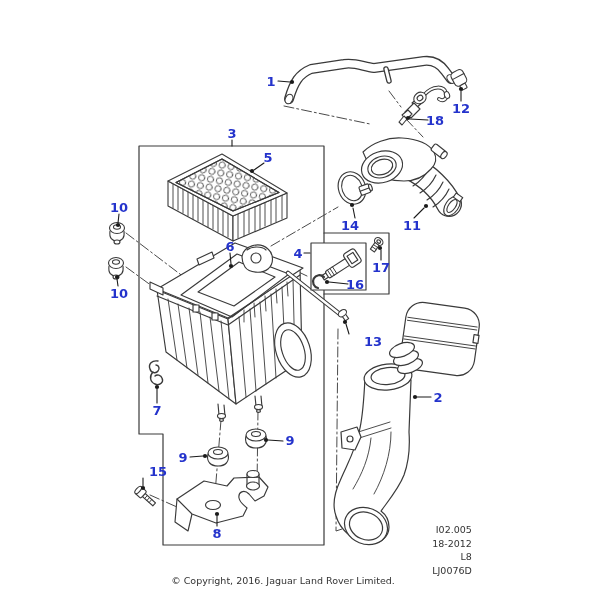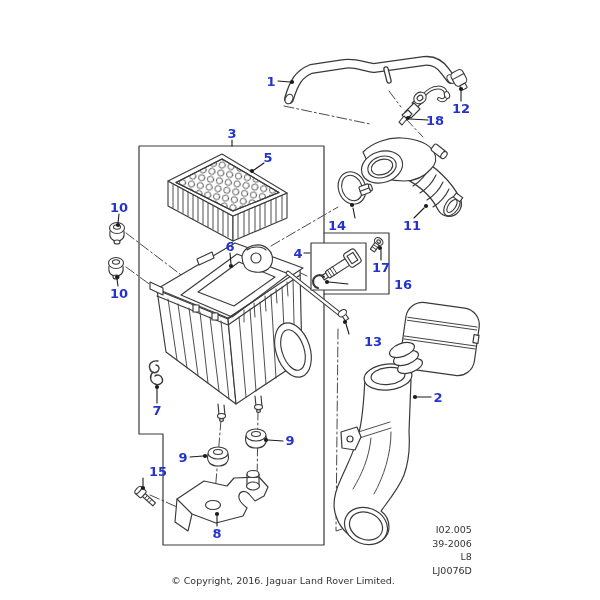--- a/index.html
+++ b/index.html
@@ -286,29 +286,29 @@
       <div class="callout" style="left: 230px; top: 246px;">6</div>
       <div class="callout" style="left: 157px; top: 410px;">7</div>
       <div class="callout" style="left: 217px; top: 533px;">8</div>
       <div class="callout" style="left: 183px; top: 457px;">9</div>
       <div class="callout" style="left: 290px; top: 440px;">9</div>
       <div class="callout" style="left: 119px; top: 207px;">10</div>
       <div class="callout" style="left: 119px; top: 293px;">10</div>
       <div class="callout" style="left: 412px; top: 225px;">11</div>
       <div class="callout" style="left: 461px; top: 108px;">12</div>
       <div class="callout" style="left: 349px; top: 341px; padding-left: 48px;">13</div>
-      <div class="callout" style="left: 337px; top: 225px;">14</div>
+      <div class="callout" style="left: 350px; top: 225px;">14</div>
       <div class="callout" style="left: 158px; top: 471px;">15</div>
-      <div class="callout" style="left: 355px; top: 284px; margin-left: 48px;">16</div>
+      <div class="callout" style="left: 355px; top: 284px;">16</div>
       <div class="callout" style="left: 381px; top: 267px;">17</div>
       <div class="callout" style="left: 435px; top: 120px; text-align: center;">18</div>
     </div>
 
 <div class="titleblock">
   <div>I02.005</div>
-  <div>39-2006</div>
+  <div>18-2012</div>
   <div>L8</div>
   <div>LJ0076D</div>
 </div>
 
 <div class="copyright">© Copyright, 2016. Jaguar Land Rover Limited.</div>
 
 </div>
 
 </body></html>

